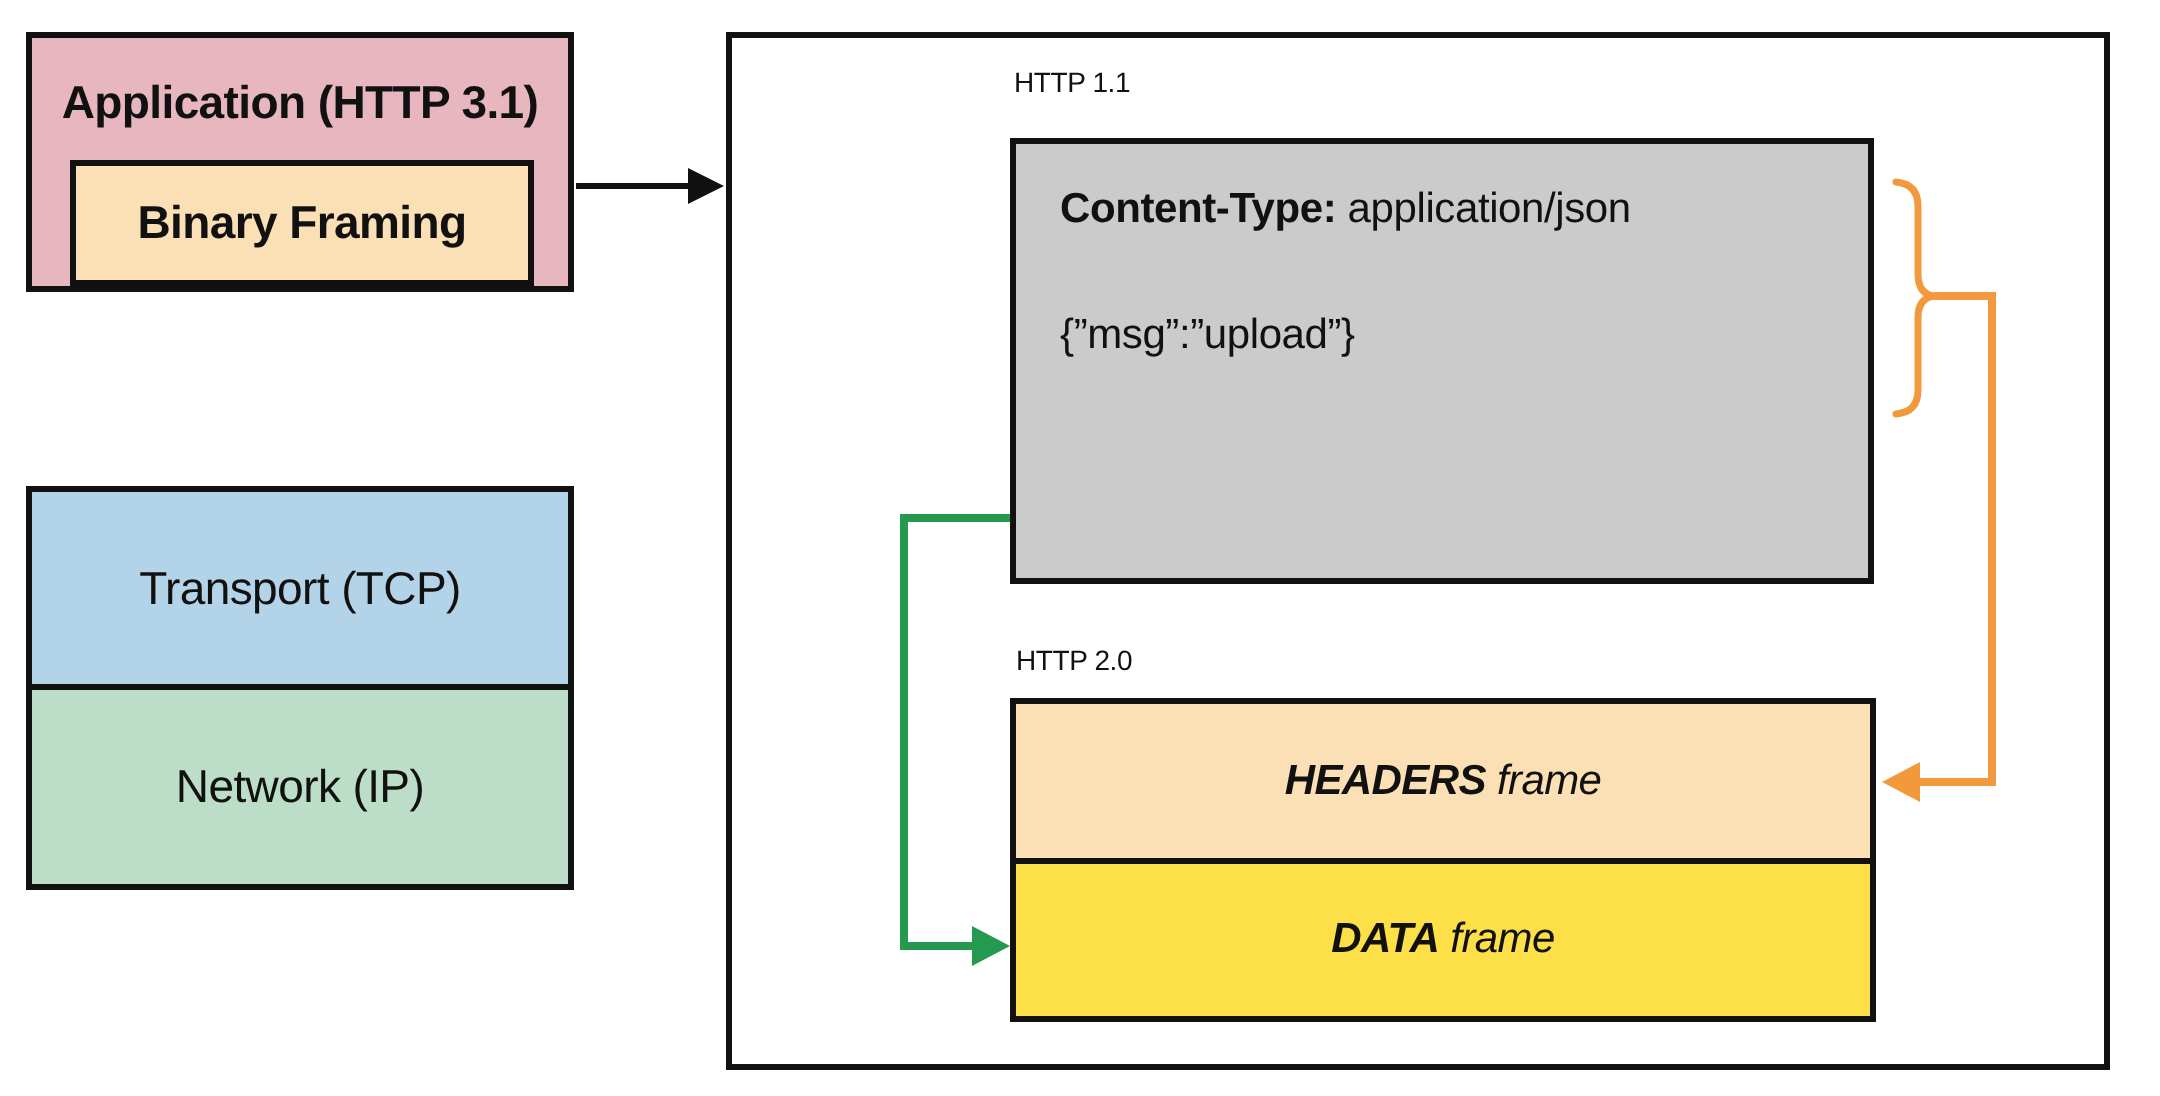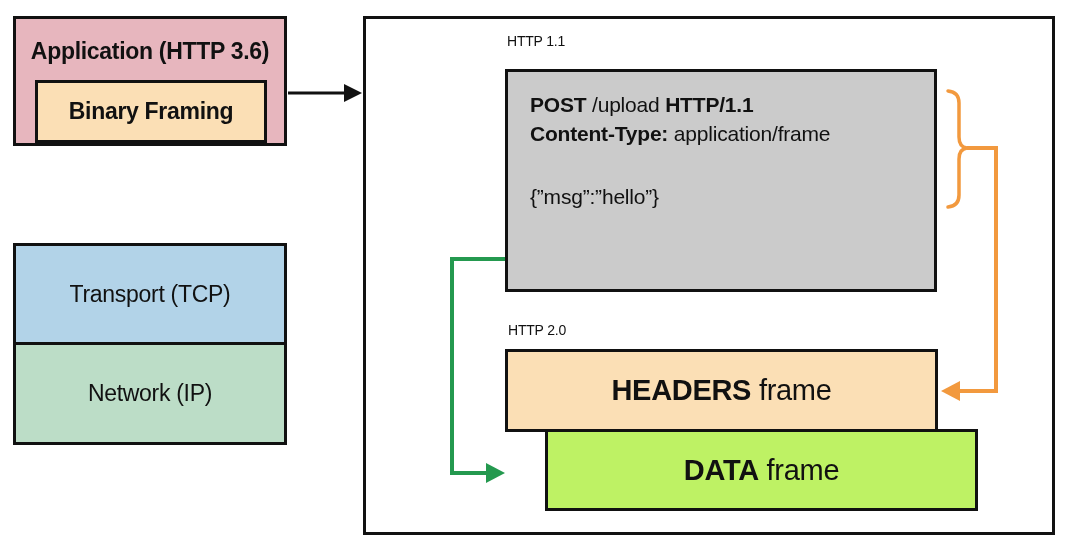--- a/index.html
+++ b/index.html
@@ -46,59 +46,58 @@
     padding: 18px 10px 0 22px;
   }
   .req-line {
     font-size: 21px;
     line-height: 29px;
     letter-spacing: -0.2px;
     white-space: pre-wrap;
   }
   #request-body { margin-top: 34px; }
   #headers-frame { left: 505px; top: 349px; width: 433px; height: 83px; background: #fbdfb5; }
-  #data-frame    { left: 505px; top: 429px; width: 433px; height: 82px; background: #bef264; margin-left: 40px; }
-  .frame-label { font-size: 29px; letter-spacing: -0.3px; }
+  #data-frame    { left: 505px; top: 429px; width: 433px; height: 82px; background: #fde047; }
+  .frame-label { font-size: 21px; letter-spacing: -0.3px; font-style: italic; }
   
   #overlay {
     position: absolute;
     left: 0; top: 0;
     width: 1080px; height: 548px;
     pointer-events: none;
     z-index: 5;
   }
 </style>
 </head>
 <body>
 
 <div id="canvas">
 
   <div class="box" id="layer-application">
     <div id="app-label-area" class="center-text">
-      <span class="stack-label bold">Application (HTTP 3.6)</span>
+      <span class="stack-label bold">Application (HTTP 3.1)</span>
     </div>
   </div>
   <div class="box center-text" id="binary-framing">
     <span class="stack-label bold">Binary Framing</span>
   </div>
   <div class="box center-text" id="layer-transport">
     <span class="stack-label">Transport (TCP)</span>
   </div>
   <div class="box center-text" id="layer-network">
     <span class="stack-label">Network (IP)</span>
   </div>
 
   <div class="box" id="outer-box"></div>
 
   <div class="small-label" id="http11-label">HTTP 1.1</div>
 
   <div class="box" id="request-box">
-    <div class="req-line"><span class="bold">POST</span><span> /upload </span><span class="bold">HTTP/1.1</span></div>
-    <div class="req-line"><span class="bold">Content-Type:</span><span> application/frame</span></div>
-    <div class="req-line" id="request-body">{”msg”:”hello”}</div>
+    <div class="req-line"><span class="bold">Content-Type:</span><span> application/json</span></div>
+    <div class="req-line" id="request-body">{”msg”:”upload”}</div>
   </div>
 
   <div class="small-label" id="http20-label">HTTP 2.0</div>
 
   <div class="box center-text" id="headers-frame">
     <span class="frame-label"><span class="bold">HEADERS</span><span> frame</span></span>
   </div>
   <div class="box center-text" id="data-frame">
     <span class="frame-label"><span class="bold">DATA</span><span> frame</span></span>
   </div>

